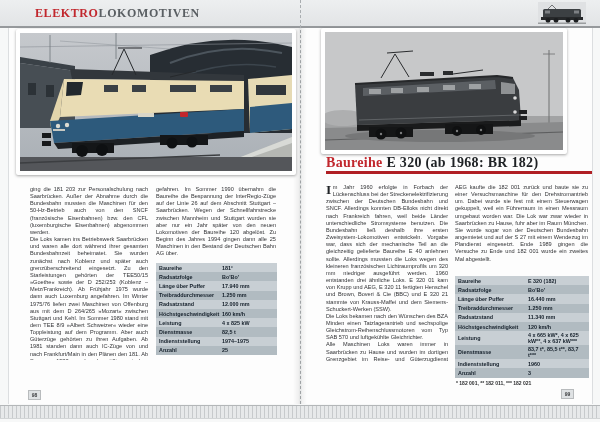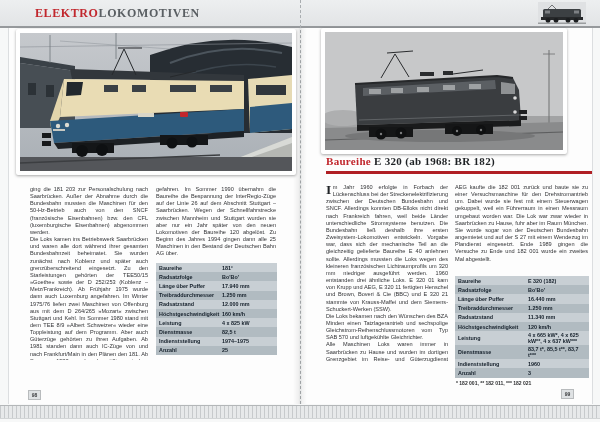--- a/index.html
+++ b/index.html
@@ -28,21 +28,21 @@
   .fold-shade{position:absolute;left:293px;top:28px;width:14px;height:376px;
     background:linear-gradient(90deg,rgba(0,0,0,0),rgba(0,0,0,.07),rgba(0,0,0,0));}
   
   .photo{position:absolute;background:#fff;padding:4px;
     box-shadow:0 1px 3px rgba(0,0,0,.35);border-radius:2px;}
   .photo-left{left:16px;top:29px;width:272px;height:138px;}
   .photo-right{left:321px;top:28px;width:238px;height:118px;}
   .photo svg{display:block;}
   
   .rp-heading{position:absolute;left:326px;top:155px;width:266px;
-    font-family:"Liberation Serif", serif;font-weight:bold;font-size:11px;
+    font-family:"Liberation Serif", serif;font-weight:bold;font-size:14px;
     letter-spacing:.3px;color:#1e2124;white-space:nowrap;}
   .rp-heading .accent{color:#c1272d;}
   .rp-rule{position:absolute;left:326px;top:171px;width:266px;height:2.5px;
     background:#b01f24;}
   
   .col{position:absolute;font-size:5.6px;line-height:7.15px;
     text-align:justify;color:#333437;overflow:hidden;}
   .col p{margin:0;}
   .col p + p{margin-top:0;}
   .lp-col1{left:30px;top:186px;width:118px;height:174px;}

